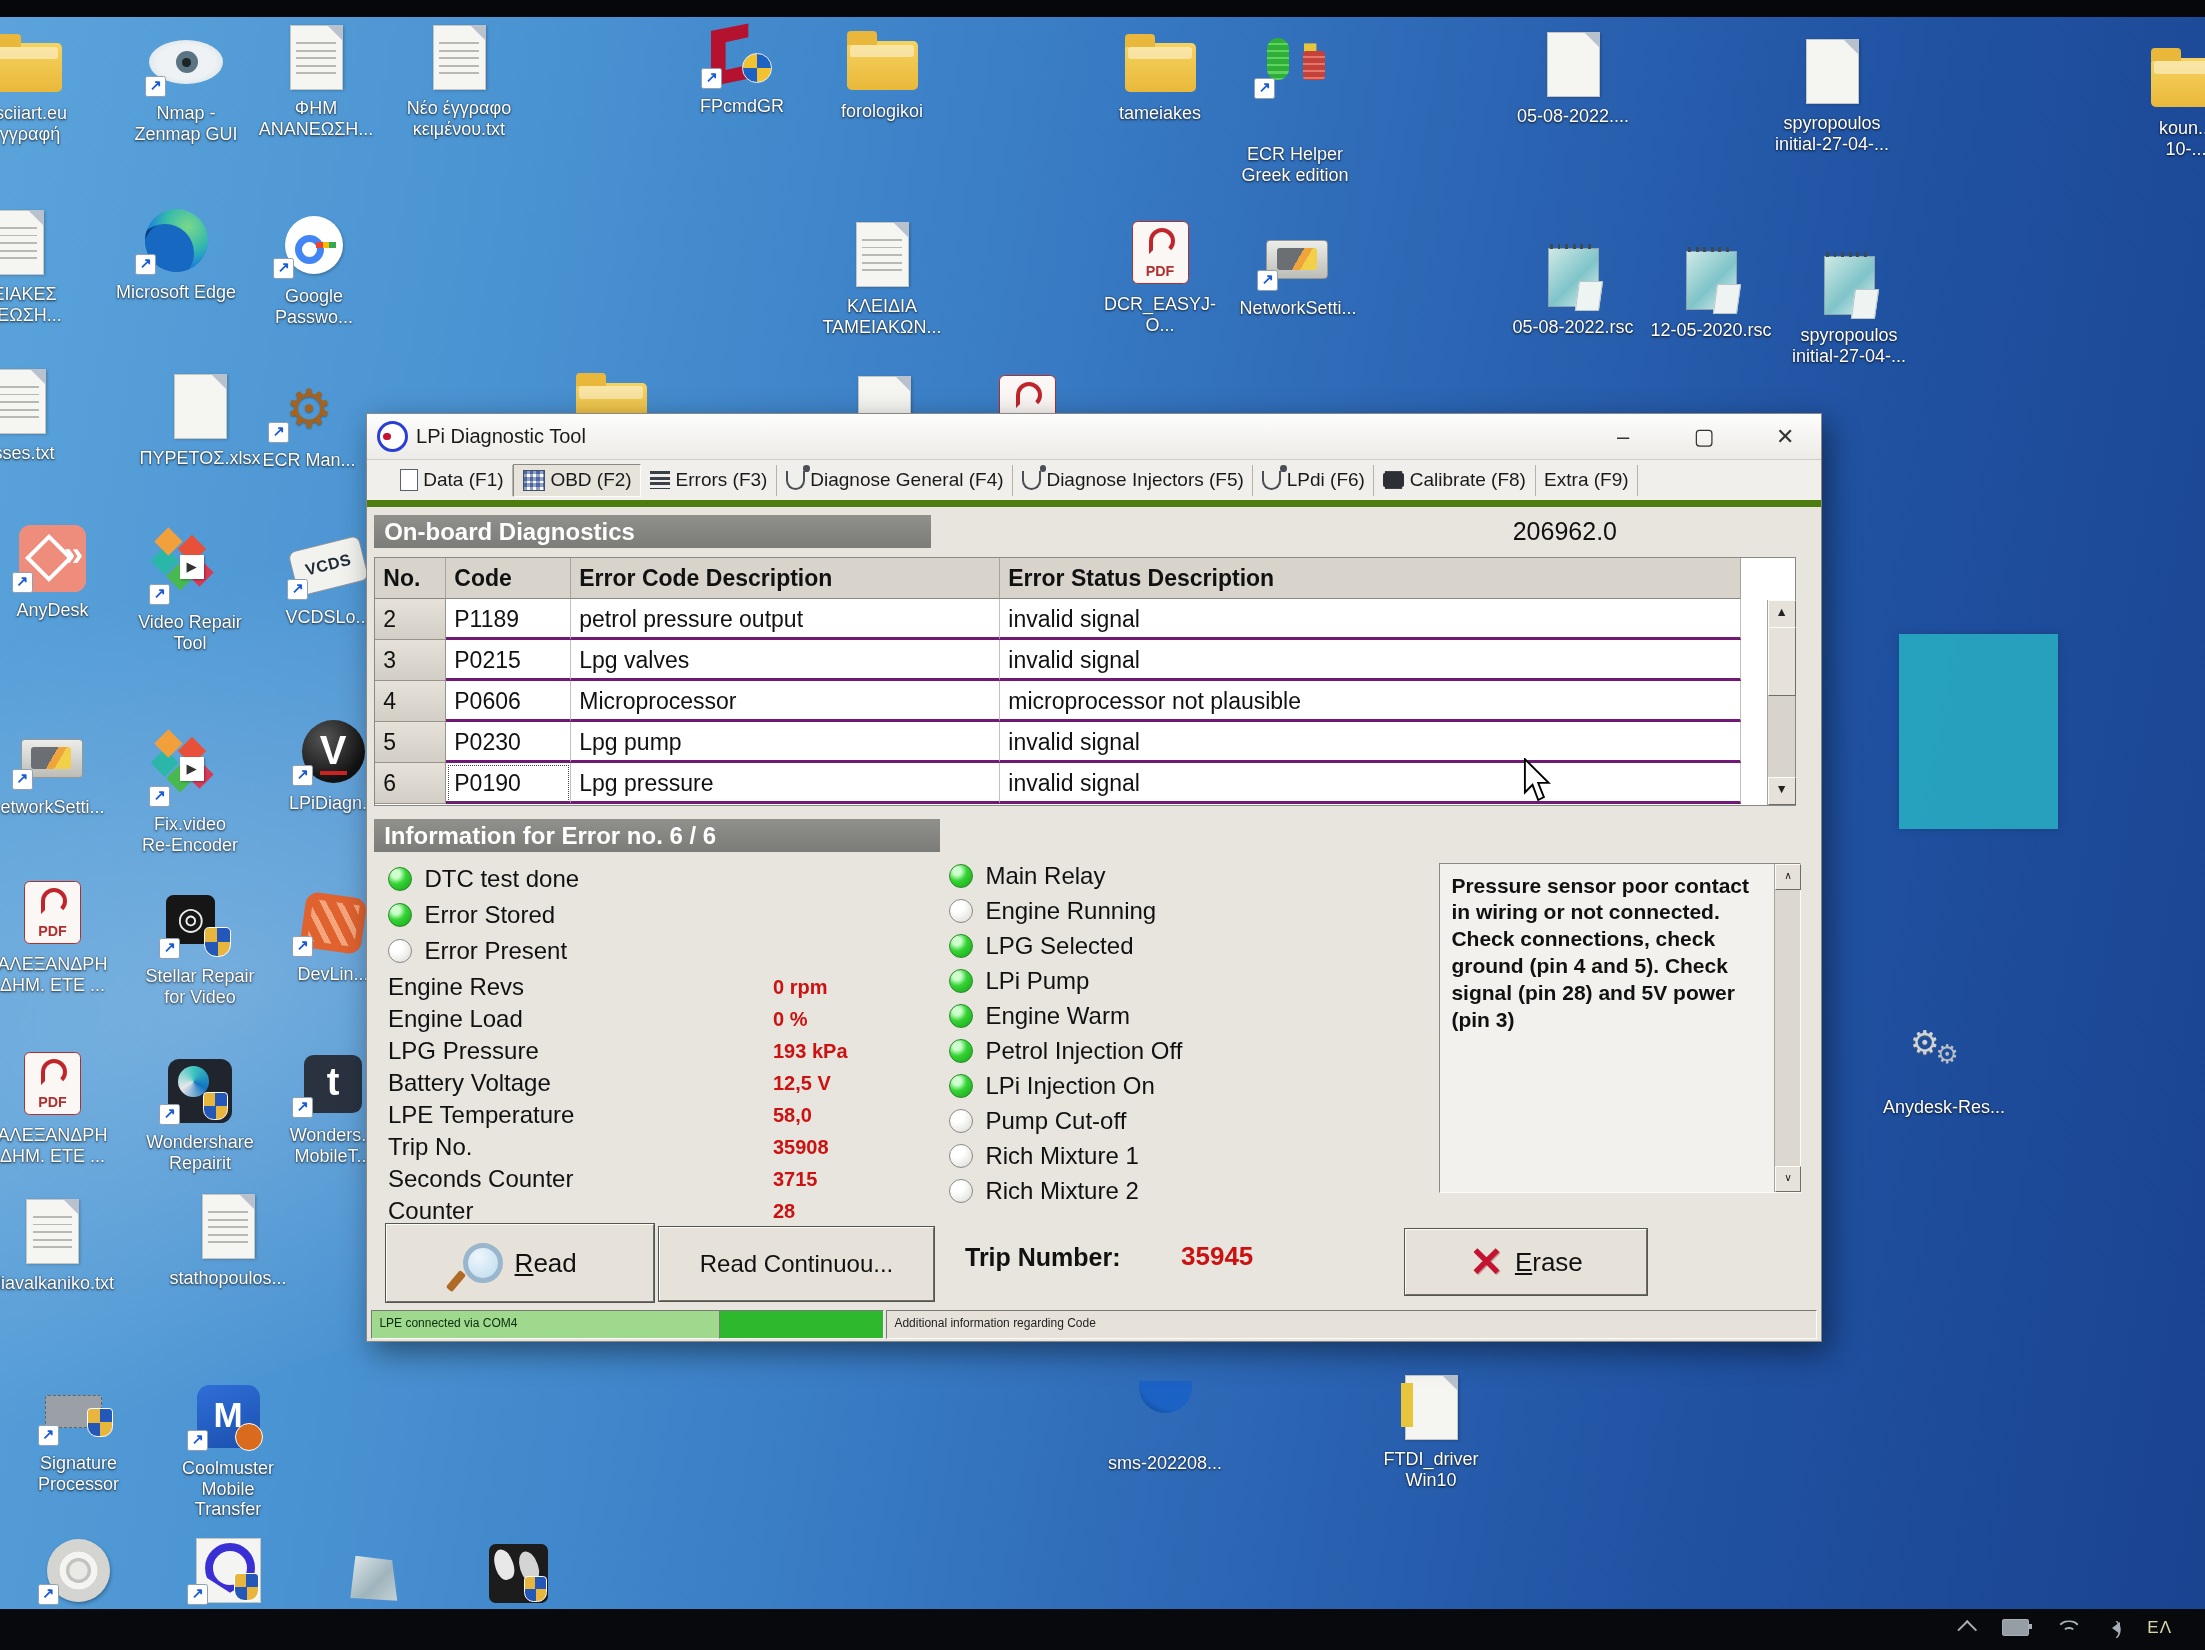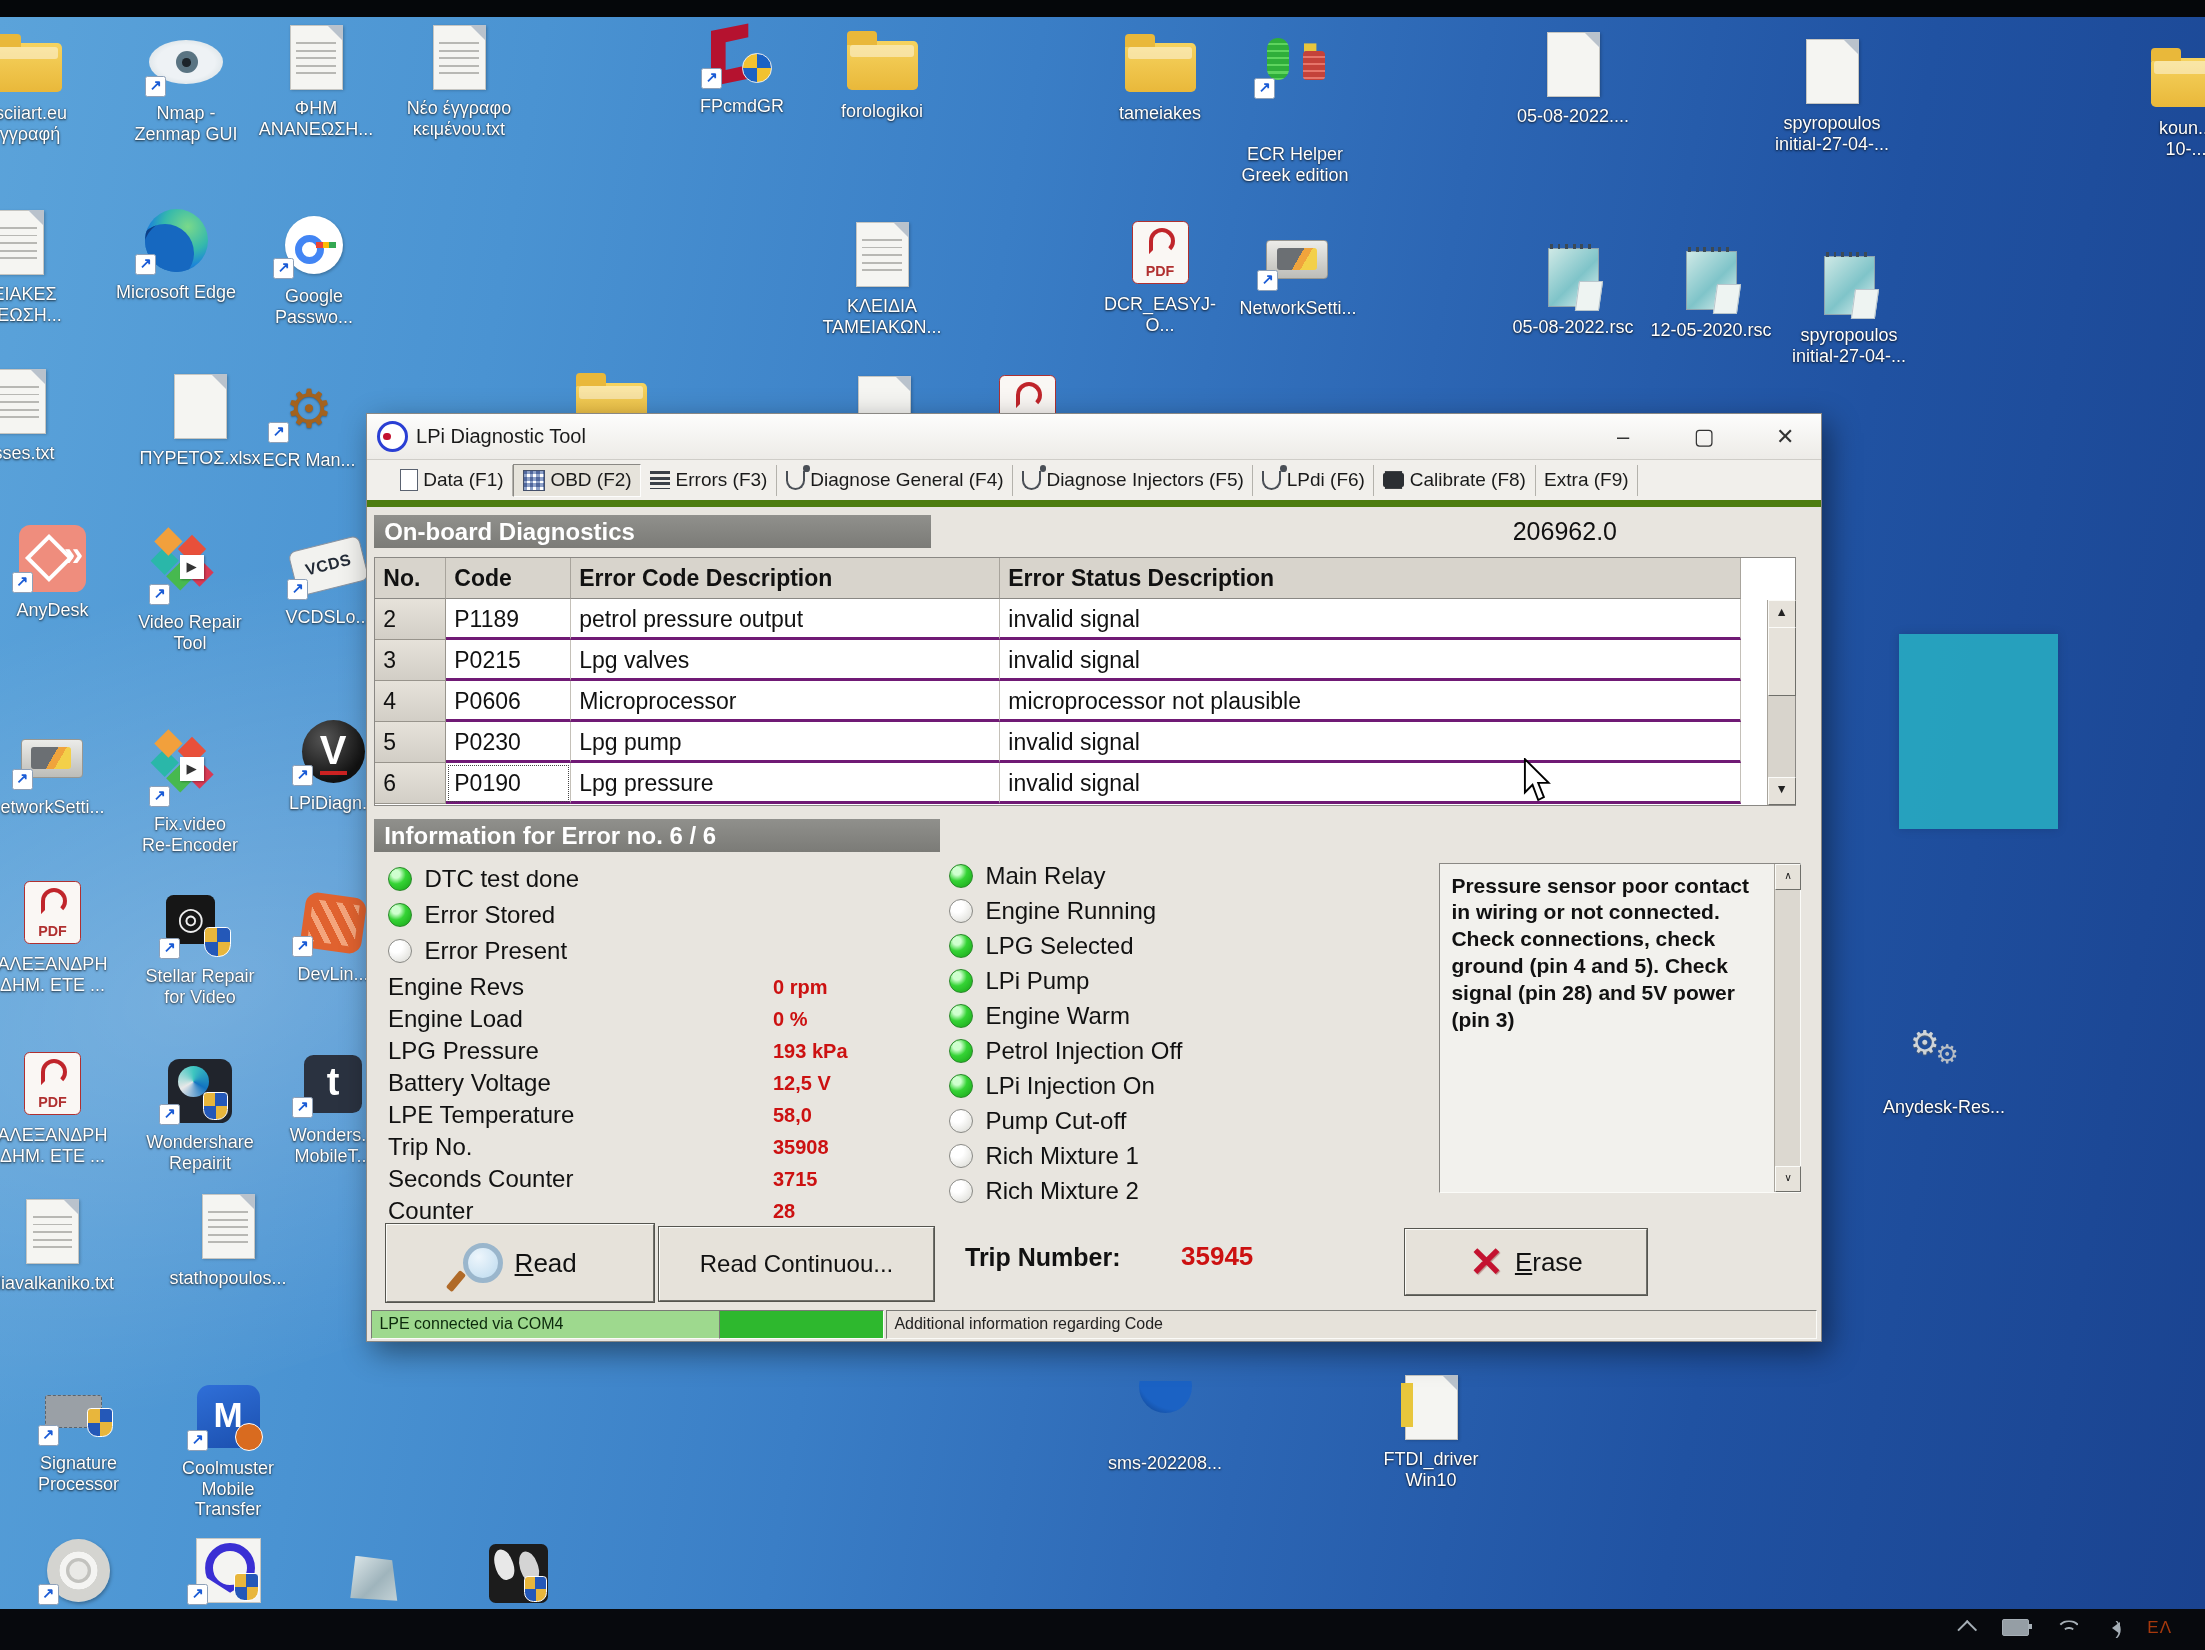--- a/index.html
+++ b/index.html
@@ -16,21 +16,21 @@
   .taskbar{position:absolute;left:0;bottom:0;width:100%;height:41px;background:#07090d;z-index:45;}
   .tray{position:absolute;right:33px;top:8.6px;display:flex;align-items:center;gap:27.6px;opacity:.85;}
   .tr-chev{width:12.4px;height:12.4px;border-left:2.4px solid #c2ccd4;border-top:2.4px solid #c2ccd4;transform:rotate(45deg);margin-top:4.8px;}
   .tr-batt{width:25px;height:14.3px;border:1.9px solid #c2ccd4;border-radius:1.9px;position:relative;background:#aeb8c0;}
   .tr-batt::after{content:"";position:absolute;right:-4.8px;top:3.3px;width:2.9px;height:5.7px;background:#c2ccd4;}
   .tr-wifi{width:22px;height:14.3px;position:relative;overflow:hidden;}
   .tr-wifi::before{content:"";position:absolute;left:0;top:0;width:22px;height:22px;border:2.4px solid #c2ccd4;border-radius:50%;clip-path:polygon(0 0,100% 0,50% 50%);}
   .tr-wifi::after{content:"";position:absolute;left:6.2px;top:6.2px;width:9.5px;height:9.5px;border:2.4px solid #c2ccd4;border-radius:50%;clip-path:polygon(0 0,100% 0,50% 50%);}
   .tr-spk{width:0;height:0;border:6.7px solid transparent;border-right:8.6px solid #c2ccd4;position:relative;}
   .tr-spk::after{content:")";position:absolute;left:3.8px;top:-10.5px;color:#c2ccd4;font-size:19px;}
-  .tr-lang{color:#c2410c;font-size:17px;letter-spacing:1px;}
+  .tr-lang{color:#fef9c3;font-size:17px;letter-spacing:1px;}
   
   .dicon{position:absolute;width:124px;display:flex;flex-direction:column;align-items:center;z-index:1;}
   .dicon-label{margin-top:5.7px;font-size:18px;line-height:1.16;color:#fff;text-align:center;white-space:pre-line;
      text-shadow:0 1px 2.4px rgba(0,0,0,.75),0 0 1.4px rgba(0,0,0,.5);}
   .dicon-art{position:relative;height:71px;width:95px;display:flex;align-items:center;justify-content:center;}
   .sc{position:absolute;left:6.7px;bottom:1px;width:19px;height:19px;background:#fff;border:1px solid #8da0b8;border-radius:2.4px;z-index:3;}
   .sc::before{content:"↗";display:block;text-align:center;font-size:14.3px;line-height:17px;color:#1b5cd6;font-weight:700;}
   .t-folder{width:71px;height:49px;background:linear-gradient(#f6d35f,#e9b83a);border-radius:4.8px;position:relative;margin-top:11.4px;}
   .t-folder::before{content:"";position:absolute;top:-9.5px;left:0;width:30px;height:13.3px;background:#e9b83a;border-radius:3.8px 3.8px 0 0;}
   .t-folder::after{content:"";position:absolute;left:3.8px;right:3.8px;top:3.8px;height:12.4px;background:rgba(255,255,255,.45);border-radius:2.9px;}
@@ -205,21 +205,21 @@
   #btn-readc{left:292px;top:813px;width:273px;height:72px;font-size:24px;}
   #btn-erase{left:1038px;top:815px;width:240px;height:64px;}
   .mag{width:30px;height:30px;border:5.7px solid #9ab6cc;border-radius:50%;background:radial-gradient(circle at 35% 30%,#eef6fc,#bcdaee);position:relative;flex:0 0 auto;}
   .mag::after{content:"";position:absolute;left:-16px;bottom:-14.3px;width:7.6px;height:22px;background:#b06a28;transform:rotate(40deg);border-radius:1.9px;}
   .redx{color:#c41230;font-size:41px;font-weight:900;line-height:1;flex:0 0 auto;text-shadow:1px 1px 1px rgba(120,0,0,.4);}
   .trip-label{position:absolute;left:598px;top:829px;font-size:25px;font-weight:600;color:#111;}
   .trip-value{position:absolute;left:814px;top:827px;font-size:26px;font-weight:600;color:#cc1111;}
   
   .statusbar{position:absolute;left:3.8px;right:3.8px;bottom:3.8px;height:27px;}
   .seg{position:absolute;top:0;height:27px;border:1px solid;border-color:#7a7a76 #fbfbf8 #fbfbf8 #7a7a76;
-     font-size:16px;line-height:25px;color:#0c2a0c;padding-left:7.6px;overflow:hidden;white-space:nowrap;}
+     font-size:12px;line-height:25px;color:#0c2a0c;padding-left:7.6px;overflow:hidden;white-space:nowrap;}
   .seg1{left:0;width:344px;background:#9ed98e;}
   .seg2{left:348px;width:163px;background:#2eb82e;padding:0;}
   .seg3{left:515px;right:0;background:#e6e2da;color:#222;}
   
   .cursor{position:absolute;z-index:50;}
 </style>
 </head>
 <body>
 
 <div class="bezel-top"></div>

